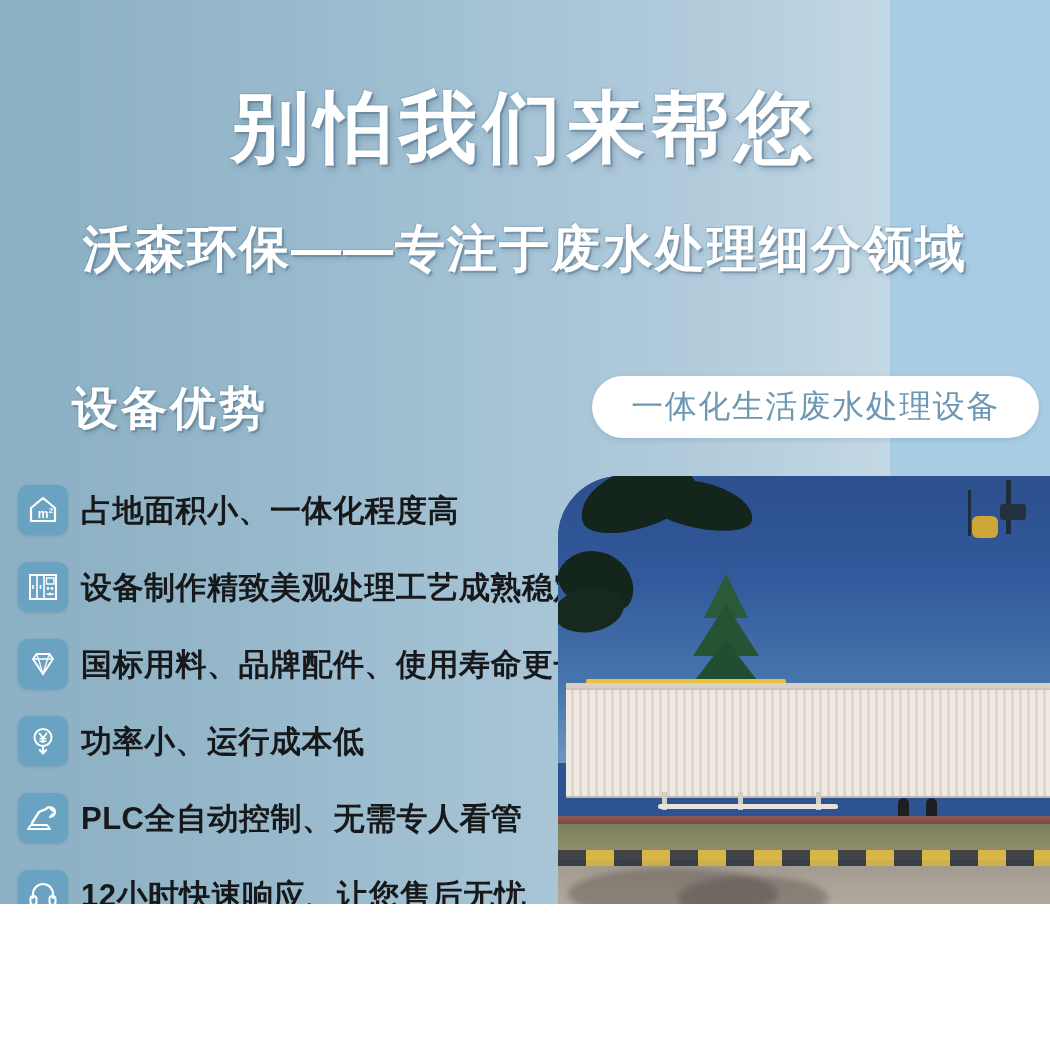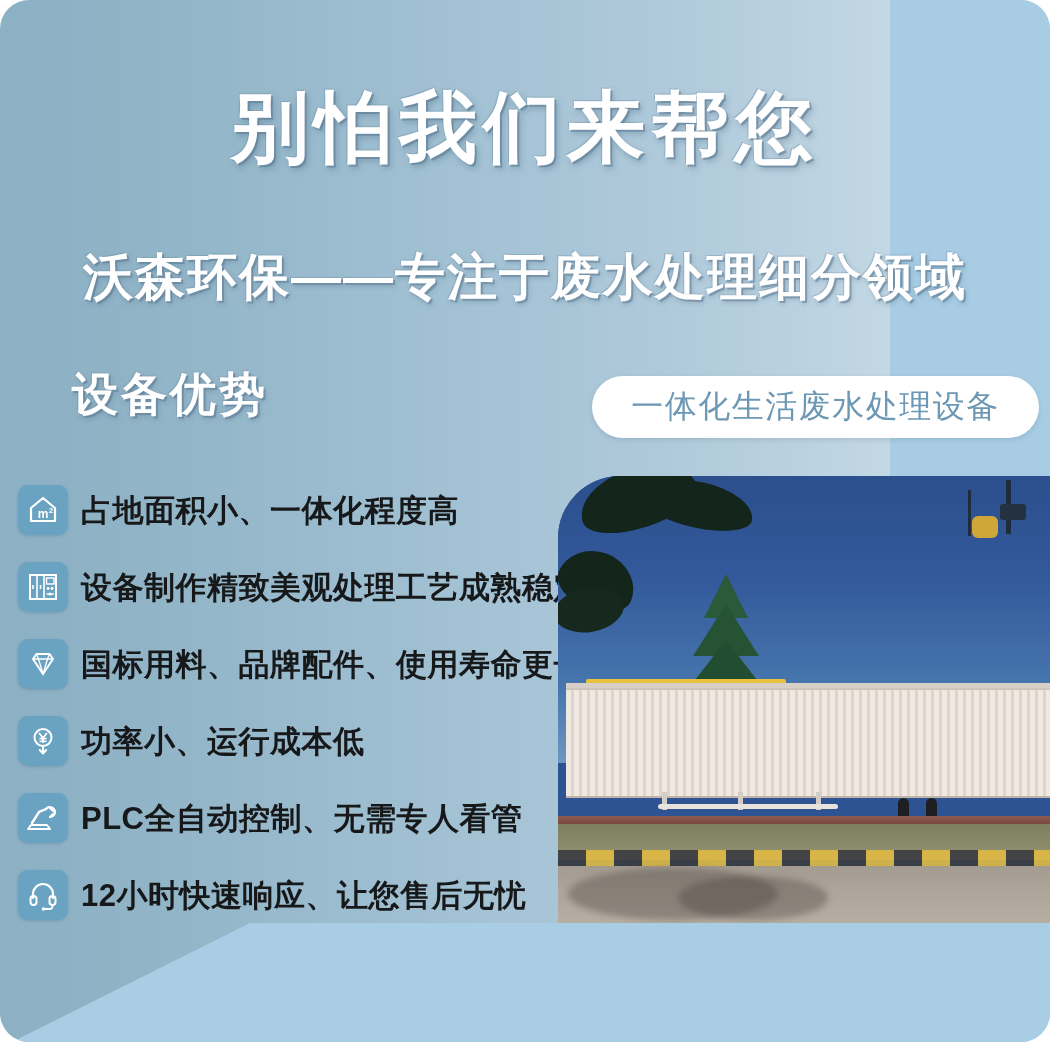--- a/index.html
+++ b/index.html
@@ -3,32 +3,31 @@
 <meta charset="utf-8">
 <style>
   html, body {
     margin: 0;
     padding: 0;
     background: #ffffff;
   }
   #poster {
     position: relative;
     width: 1050px;
-    height: 1042px;
+    height: 904px;
     overflow: hidden;
     font-family: "Liberation Sans", "DejaVu Sans", sans-serif;
     background: linear-gradient(to right,
       #8cb0c4 0%,
       #90b3c6 12%,
       #99bacd 28%,
       #a3c2d4 45%,
       #aec9da 62%,
       #bcd3e1 78%,
       #c7dae6 88%);
-    border-radius: 29px;
   }
 
   
   .right-panel {
     position: absolute;
     left: 890px;
     top: 0;
     width: 160px;
     height: 1050px;
     background: #a7cce3;
@@ -70,27 +69,26 @@
     text-align: center;
     font-size: 50px;
     font-weight: 700;
     letter-spacing: 2px;
     color: #ffffff;
     text-shadow:
       2px 2px 0 rgba(90,120,145,0.50),
       -1px -1px 0 rgba(110,140,165,0.35),
       2px 3px 5px rgba(70,100,125,0.30);
     white-space: nowrap;
-    margin-top: 28px;
   }
 
   .section-title {
     position: absolute;
     left: 72px;
-    top: 364px;
+    top: 378px;
     font-size: 46px;
     font-weight: 700;
     letter-spacing: 3px;
     color: #ffffff;
     text-shadow:
       2px 2px 0 rgba(90,120,145,0.50),
       -1px -1px 0 rgba(110,140,165,0.35),
       2px 3px 5px rgba(70,100,125,0.30);
     white-space: nowrap;
   }

